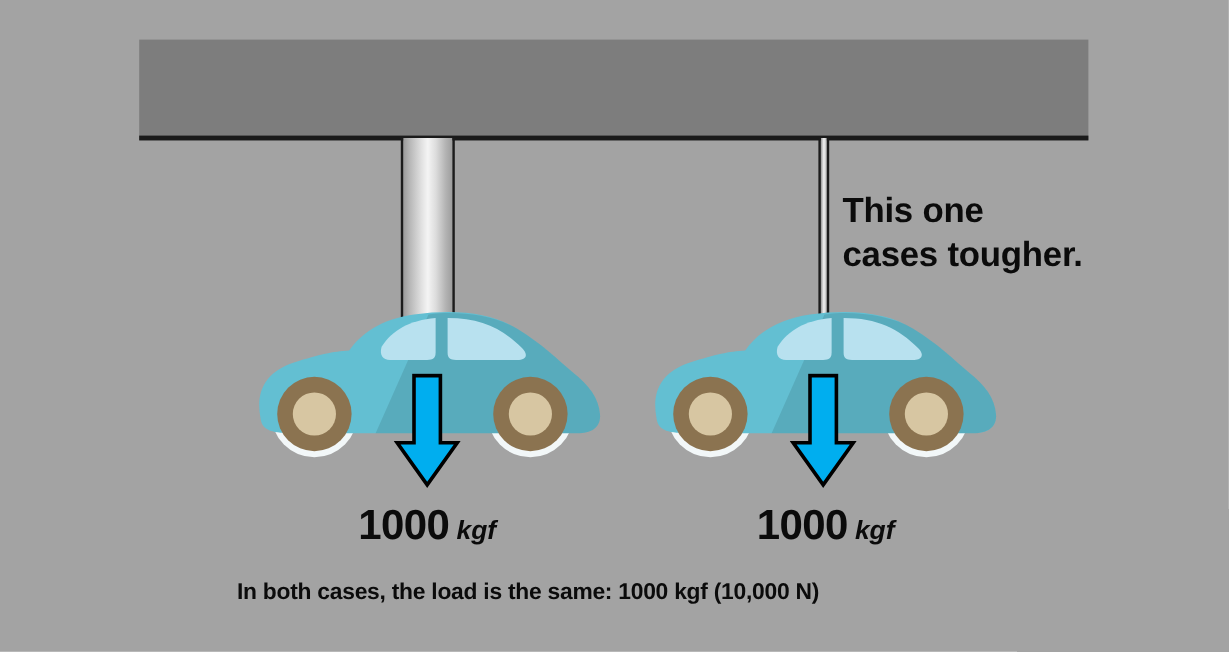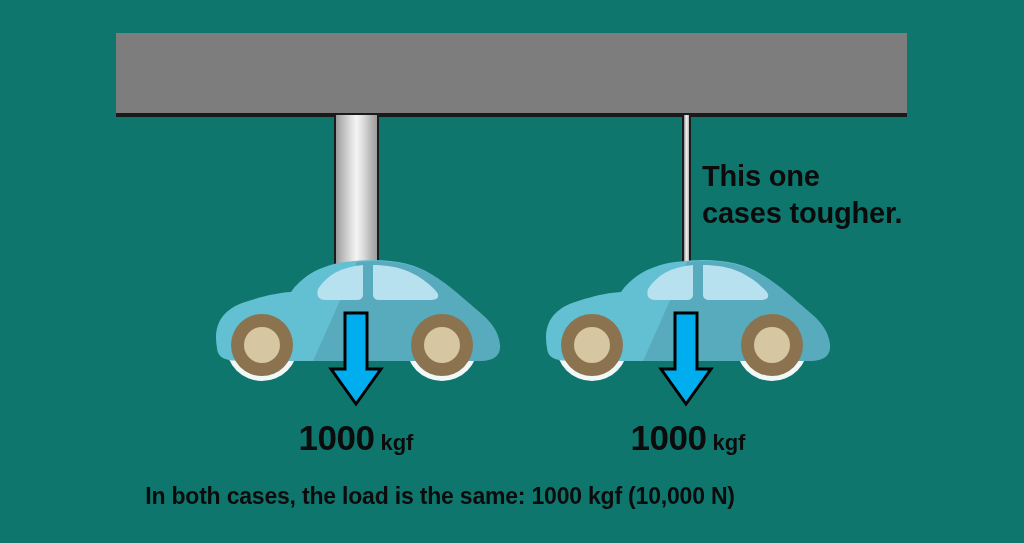--- a/index.html
+++ b/index.html
@@ -9,21 +9,21 @@
   body {
     width: 1024px;
     height: 543px;
     overflow: hidden;
     font-family: "Liberation Sans", sans-serif;
   }
   #scene {
     position: relative;
     width: 1024px;
     height: 543px;
-    background: #0f766e;
+    background: #a3a3a3;
   }
   
   .beam {
     position: absolute;
     left: 116px;
     top: 33px;
     width: 791px;
     height: 84px;
     background: #7d7d7d;
     border-bottom: 4px solid #1a1a1a;
@@ -83,39 +83,40 @@
   .load-label .big {
     font-size: 35px;
     font-weight: bold;
     letter-spacing: -0.5px;
     text-align: center;
   }
   .load-label .unit {
     font-size: 22px;
     font-weight: bold;
     margin-left: 6px;
+    font-style: italic;
   }
   .callout {
     position: absolute;
     left: 702px;
     top: 158px;
     color: #0b0b0b;
     font-size: 29px;
     font-weight: bold;
     line-height: 1.28;
     letter-spacing: -0.2px;
   }
   .caption {
     position: absolute;
     left: 0;
     top: 483px;
     width: 880px;
     text-align: center;
     color: #0b0b0b;
-    font-size: 23px;
+    font-size: 19px;
     font-weight: bold;
     letter-spacing: -0.2px;
   }
 </style>
 </head>
 <body>
 
 <div id="scene">
 
   <div class="beam"></div>

